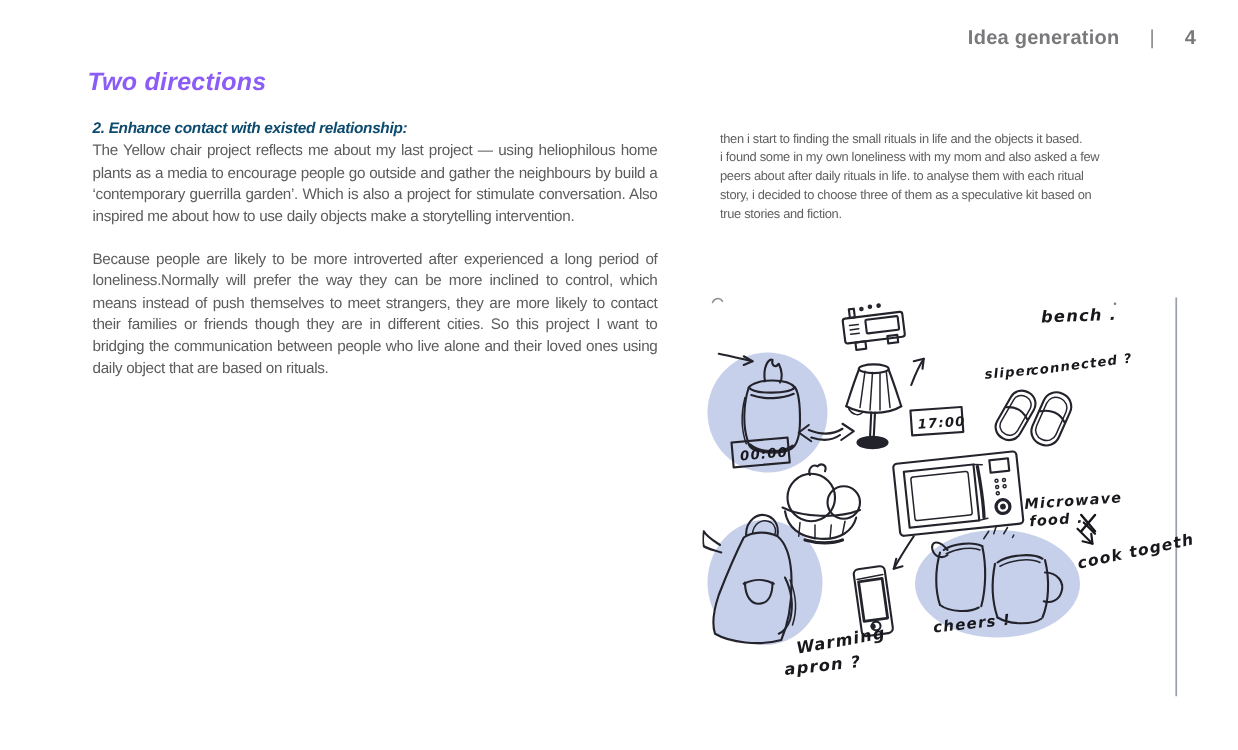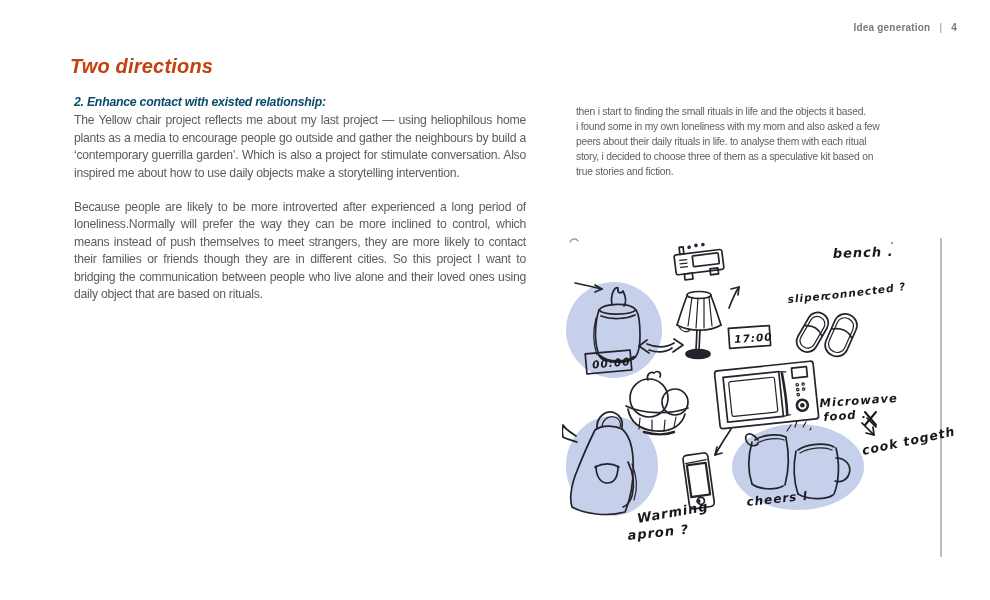--- a/index.html
+++ b/index.html
@@ -3,28 +3,28 @@
 <meta charset="utf-8">
 <style>
   html,body { margin:0; padding:0; }
   body {
     width:990px; height:600px; position:relative; overflow:hidden;
     background:#ffffff;
     font-family:"Liberation Sans", sans-serif;
   }
   .header {
     position:absolute; top:22px; right:33px;
-    font-size:10px; font-weight:bold; color:#79797c;
-    display:flex; align-items:center; gap:9px; letter-spacing:0.2px;
+    font-size:16px; font-weight:bold; color:#79797c;
+    display:flex; align-items:center; gap:24px; letter-spacing:0.2px;
   }
   .header .sep { font-weight:normal; color:#8a8a8d; }
   .page-title {
     position:absolute; left:70px; top:55px;
     font-size:20px; font-weight:bold; font-style:italic;
-    color:#c2410c; letter-spacing:0.2px;
+    color:#8b5cf6; letter-spacing:0.2px;
   }
   .left-col {
     position:absolute; left:74px; top:94px; width:452px;
     color:#5c5c5e; font-size:12.2px; line-height:17.4px; letter-spacing:-0.25px;
   }
   .left-col .heading {
     font-weight:bold; font-style:italic; color:#0c4a6e;
     margin:0 0 1px 0; font-size:12.3px;
   }
   .left-col p { margin:0 0 17px 0; text-align:justify; }
@@ -60,21 +60,21 @@
 
 <div class="left-col">
   <div class="heading">2. Enhance contact with existed relationship:</div>
   <p>The Yellow chair  project reflects me about my last project — using heliophilous home plants as a media to encourage people go outside and gather the neighbours by build a ‘contemporary guerrilla garden’. Which is also a project for stimulate conversation. Also inspired me about how to use daily objects make a storytelling intervention.</p>
   <p>Because people are likely to be more introverted after experienced a long period of loneliness.Normally will prefer the way they can be more inclined to control, which means instead of push themselves to meet strangers, they are more likely to contact their families or friends though they are in different cities. So this project I want to bridging the communication between people who live alone and their loved ones using daily object that are based on rituals.</p>
 </div>
 
 <div class="right-col">
   <div>then i start to finding the small rituals in life and the objects it based.</div>
   <div>i found some in my own loneliness with my mom and also asked a few</div>
-  <div>peers about their daily rituals in life. to analyse them with each ritual</div>
+  <div>peers about after daily rituals in life. to analyse them with each ritual</div>
   <div>story, i decided to choose three of them as a speculative kit based on</div>
   <div>true stories and fiction.</div>
 </div>
 
 <div class="sketch">
 <svg viewBox="0 0 392 340" xmlns="http://www.w3.org/2000/svg">
 
   <path class="ink thin" d="M8,16 C 10,12 14,12 16,15" style="stroke:#8b8b92"></path>
   <circle cx="330" cy="17" r="1" fill="#77777d"></circle>
   <path class="edge" d="M379,12 C 378,118 380,225 379,331"></path>

